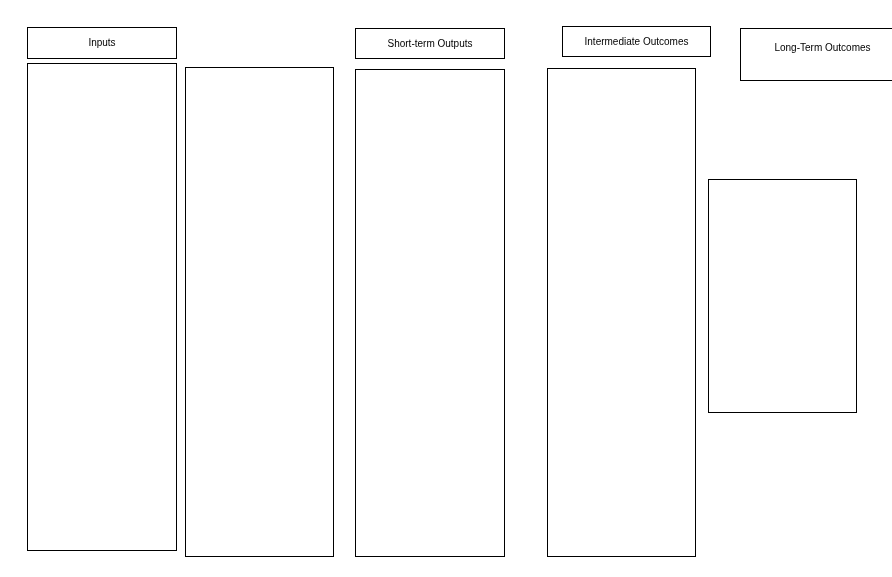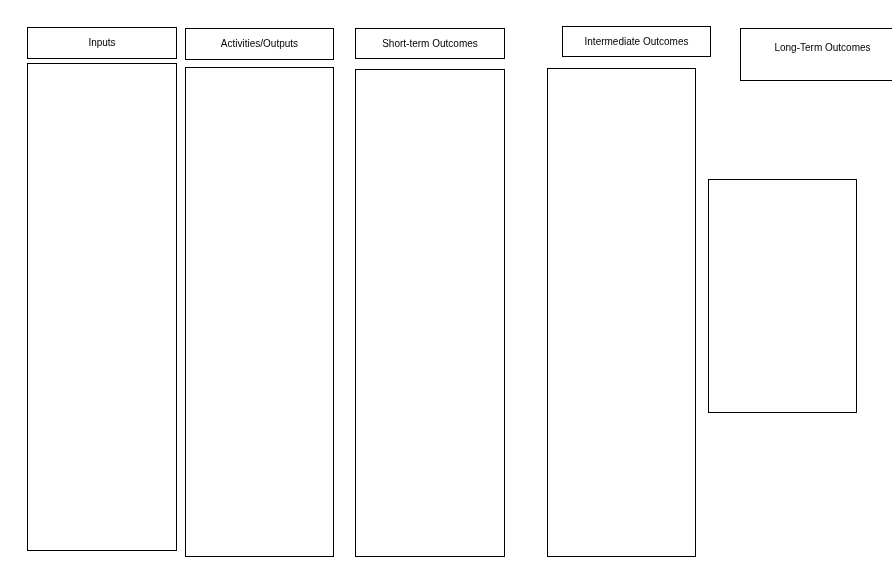--- a/index.html
+++ b/index.html
@@ -55,29 +55,26 @@
 
 <div class="canvas">
 
   <div class="box header-box c1-head">
     <span>Inputs</span>
   </div>
   <div class="box c1-body">
     <span></span>
   </div>
 
-  <div class="box header-box c2-head">
-    <span>Activities/Outputs</span>
-  </div>
   <div class="box c2-body">
     <span></span>
   </div>
 
   <div class="box header-box c3-head">
-    <span>Short-term Outcomes</span>
+    <span>Short-term Outputs</span>
   </div>
   <div class="box c3-body">
     <span></span>
   </div>
 
   <div class="box header-box c4-head">
     <span>Intermediate Outcomes</span>
   </div>
   <div class="box c4-body">
     <span></span>

